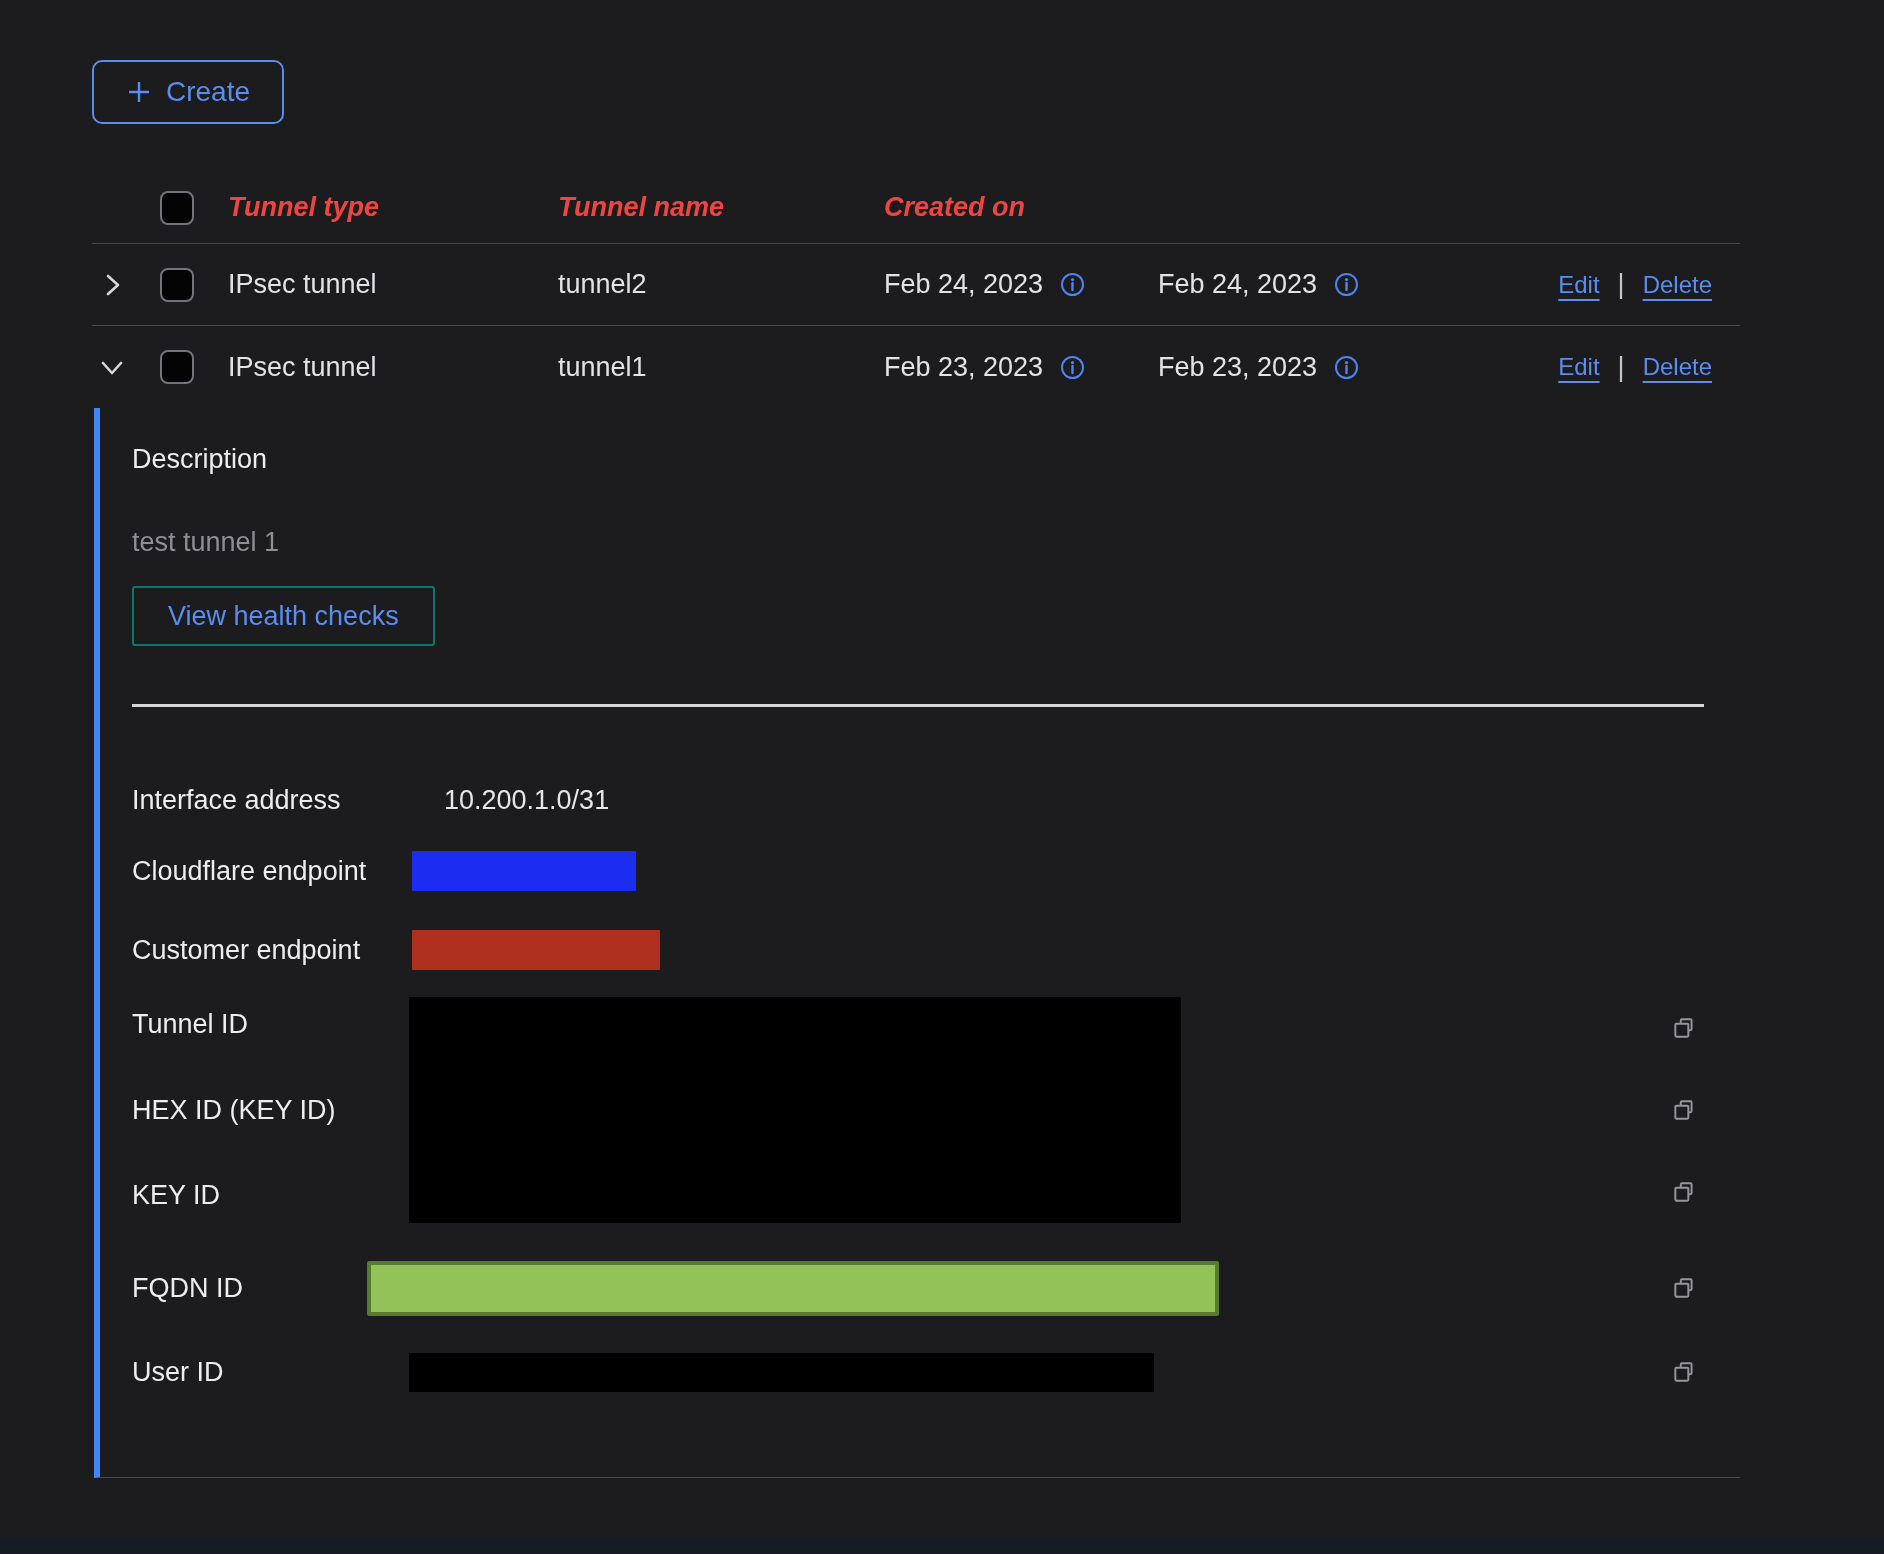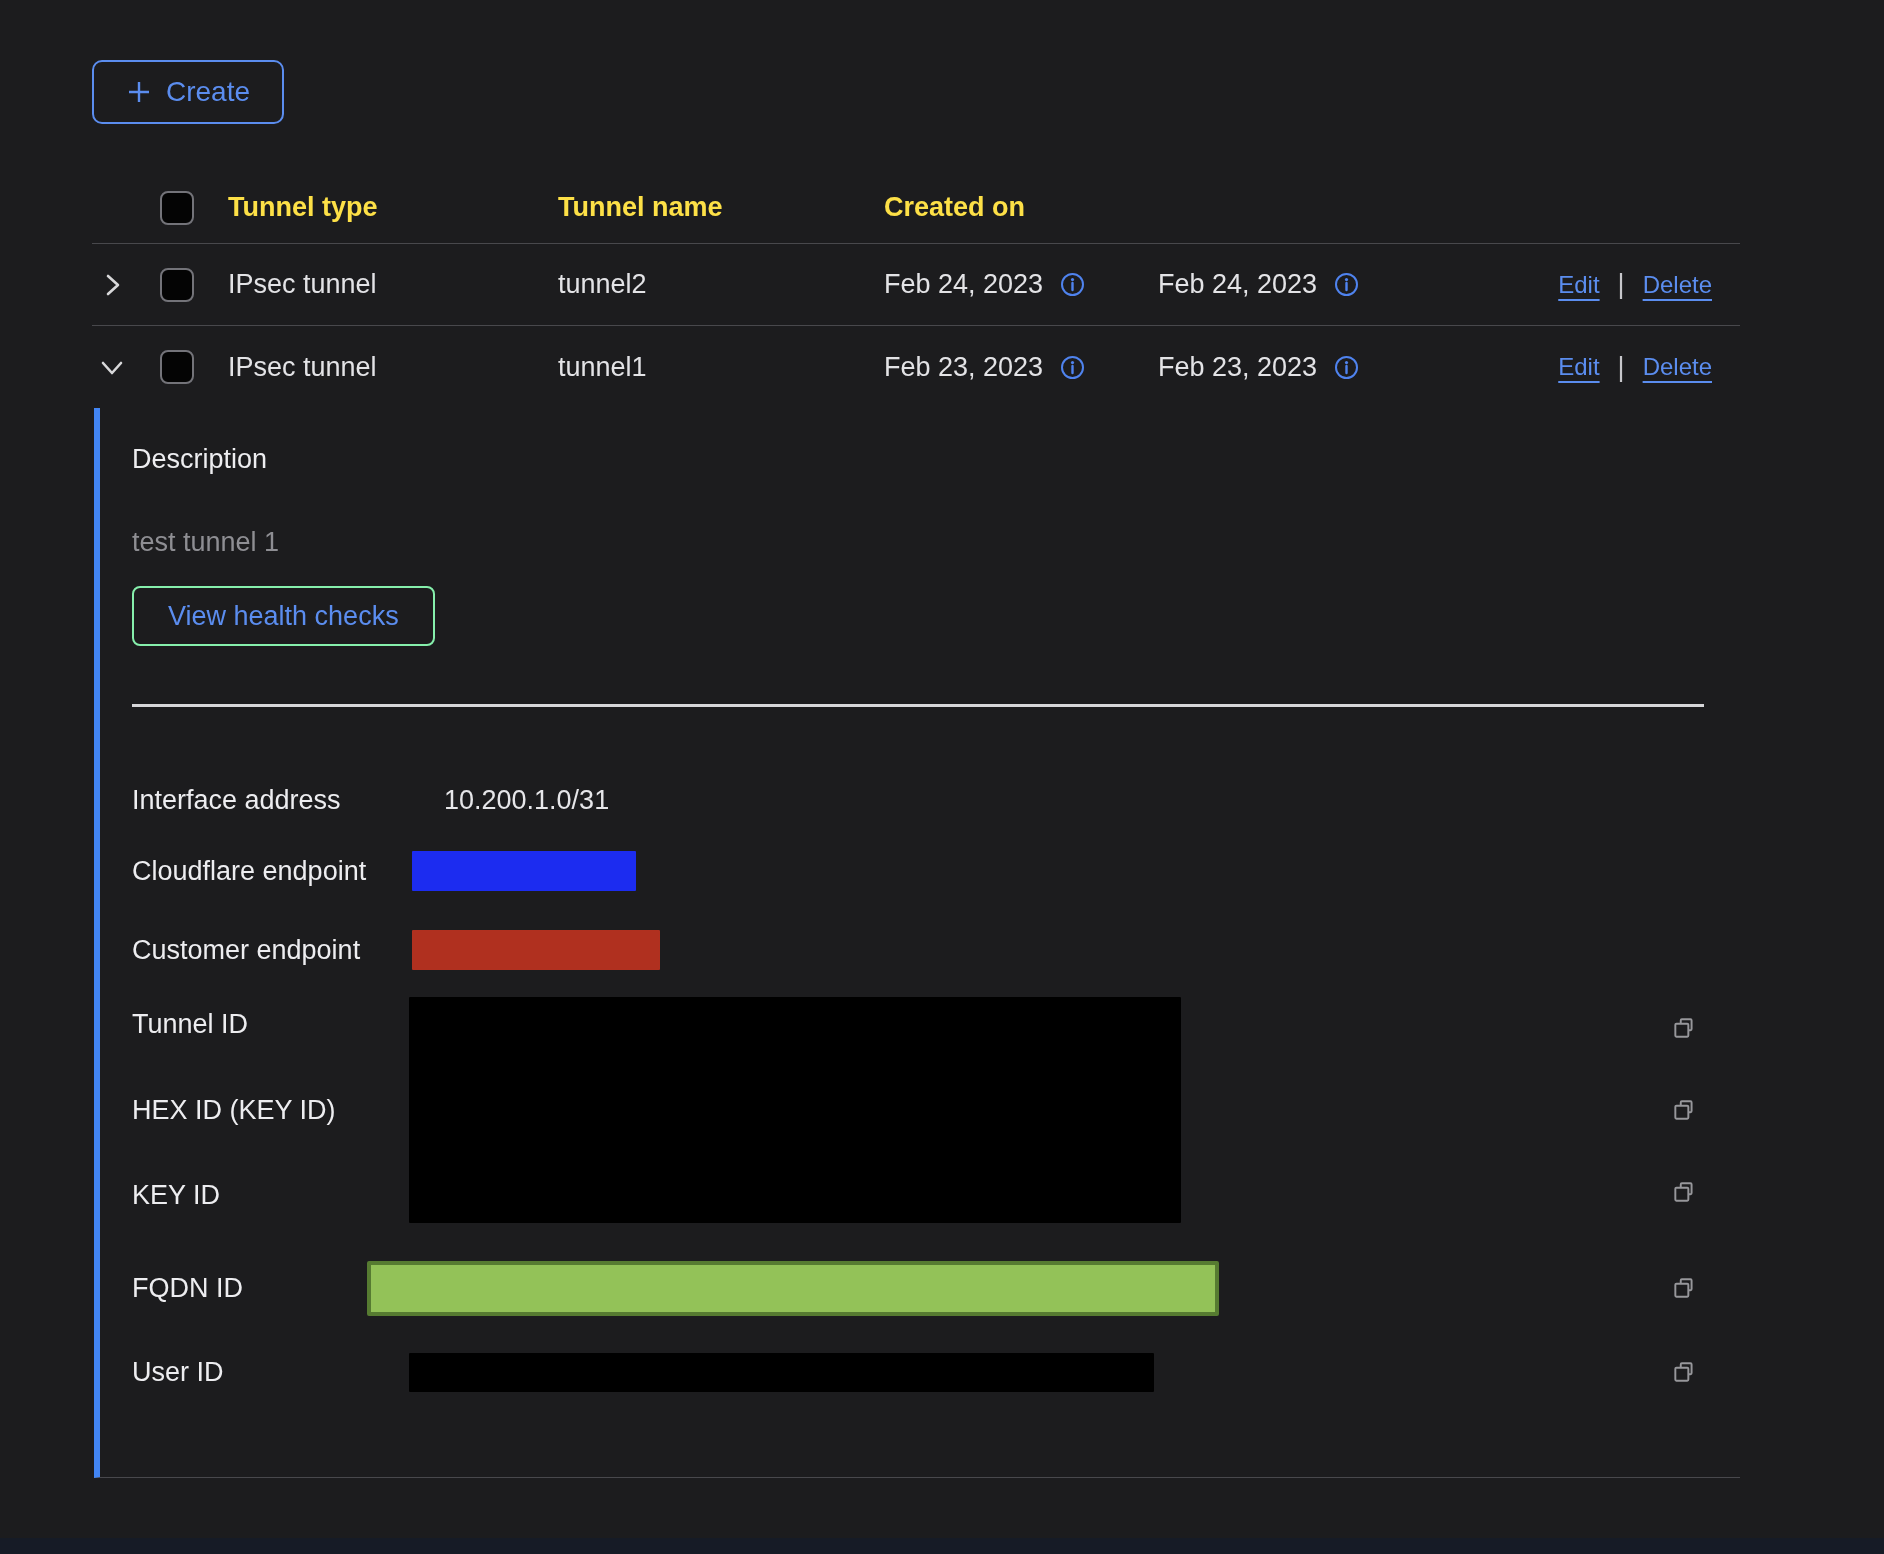--- a/index.html
+++ b/index.html
@@ -24,21 +24,21 @@
   }
 
   
   .tunnel-table { position: absolute; left: 92px; top: 172px; width: 1648px; }
   .t-row {
     display: grid;
     grid-template-columns: 56px 80px 330px 326px 274px 1fr auto;
     align-items: center;
     font-size: 27px;
   }
-  .t-head { height: 72px; border-bottom: 1px solid #48484c; font-weight: 700; color: #fde047; }
+  .t-head { height: 72px; border-bottom: 1px solid #48484c; font-weight: 700; color: #ef4444; font-style: italic; }
   .t-data { height: 82px; color: #e3e3e6; }
   .t-data.bordered { border-bottom: 1px solid #48484c; }
 
   .expander { width: 56px; display: flex; justify-content: flex-start; padding-left: 6px; cursor: pointer; background: none; border: none; }
   .checkbox {
     width: 34px; height: 34px; margin-left: 12px;
     border: 2px solid #737379; border-radius: 8px; background: #040404;
     cursor: pointer;
   }
   .date-cell { display: flex; align-items: center; gap: 16px; }
@@ -52,21 +52,21 @@
     height: 1070px;
     border-left: 6px solid #4285f4;
     border-bottom: 1px solid #48484c;
     padding: 36px 36px 0 32px;
   }
   .desc-label { font-size: 27px; color: #ededf0; }
   .desc-value { font-size: 27px; color: #8e8e93; margin-top: 52px; }
   .health-btn {
     margin-top: 28px; height: 60px; padding: 0 34px;
     display: inline-flex; align-items: center;
-    background: transparent; border: 2px solid #86efac; border-radius: 8px;
+    background: transparent; border: 2px solid #0f766e; border-radius: 3px;
     color: #5b8def; font-size: 27px; font-family: inherit; cursor: pointer;
   }
   .light-divider { margin-top: 58px; height: 3px; background: #d6d6d9; border: none; }
 
   .field-row {
     display: grid;
     grid-template-columns: 280px 1fr 40px;
     align-items: center;
     font-size: 27px;
   }

